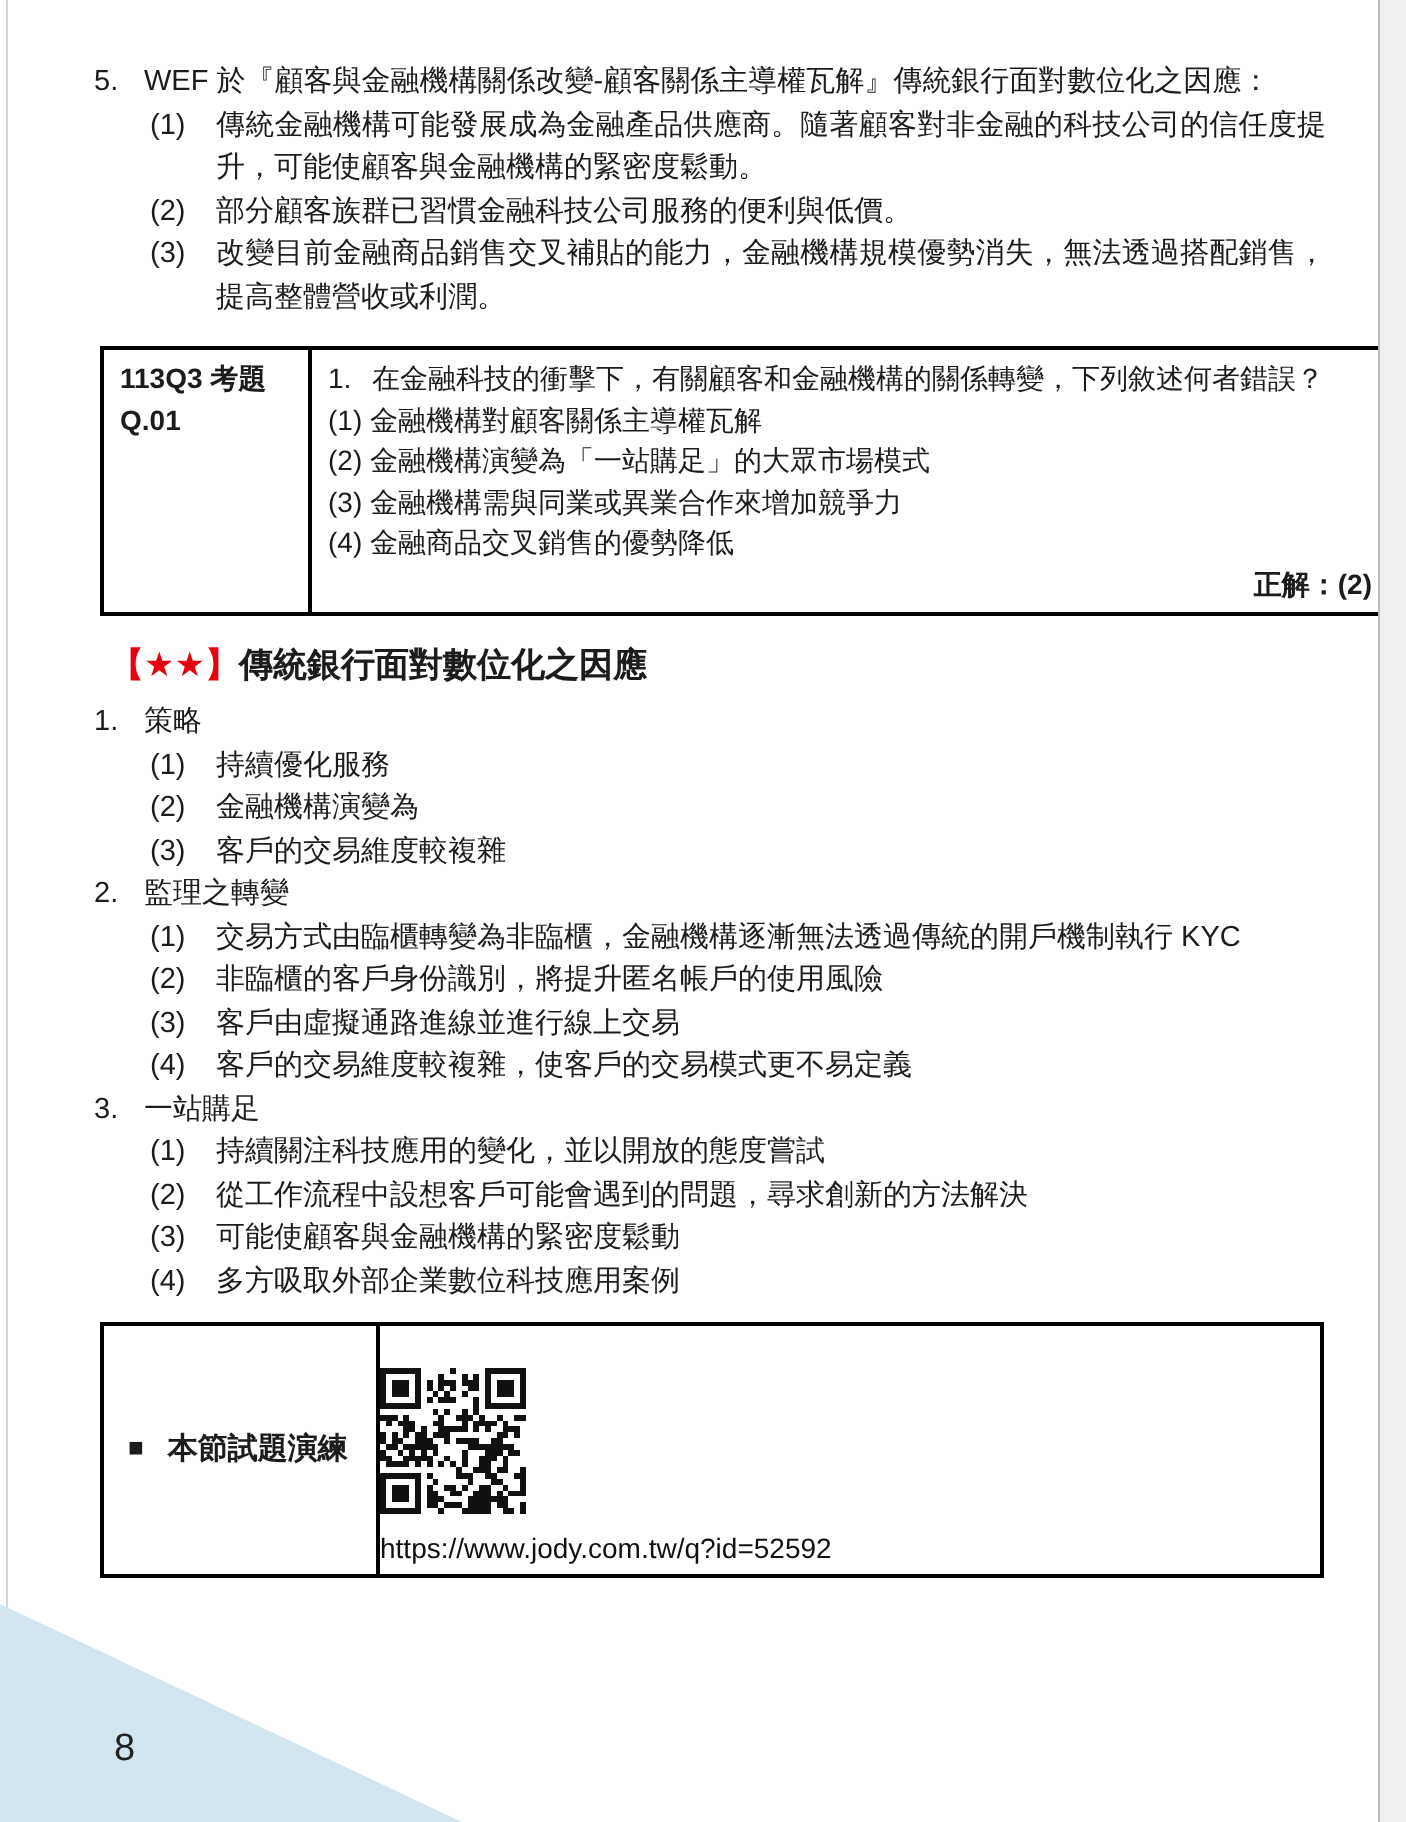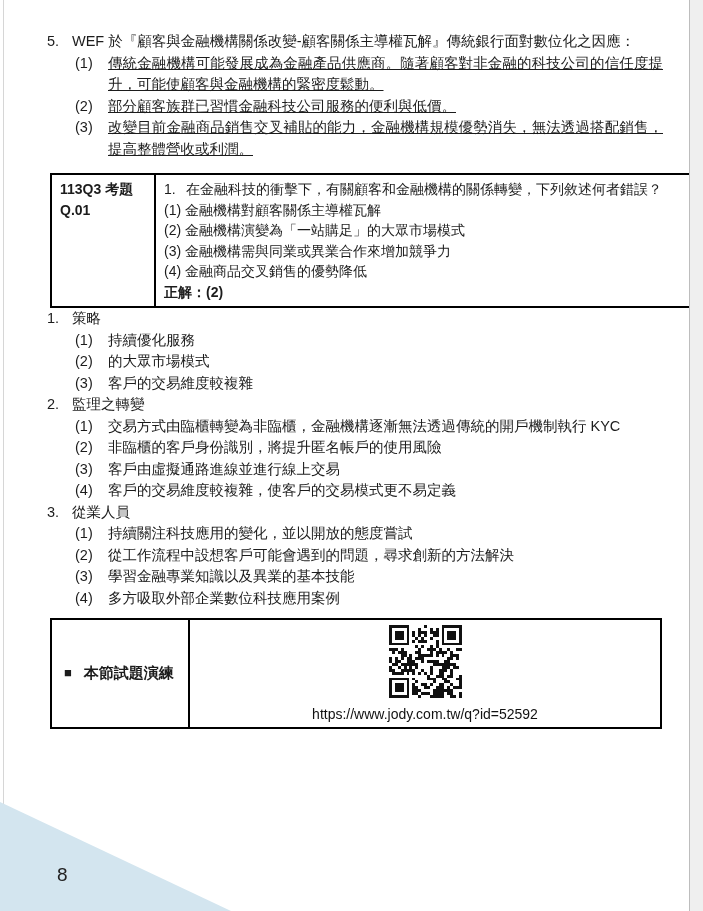--- a/index.html
+++ b/index.html
@@ -14,40 +14,40 @@
     clip-path:polygon(0 0,100% 100%,0 100%);}
   .page-number{position:absolute;left:57px;top:864px;font-size:19px;color:#222;}
 
   .content{position:absolute;left:47px;top:31px;width:616px;font-size:14.5px;line-height:21.5px;}
 
   .row{display:flex;align-items:flex-start;}
   .m1{flex:0 0 25px;}
   .subs{margin-left:28px;}
   .m2{flex:0 0 33px;}
   .body-text{flex:1 1 auto;}
-  .just{text-align:justify;text-decoration:underline;}
+  .just{text-align:justify;}
 
   table{border-collapse:collapse;}
   .exam{margin:13px 0 0 3px;width:648px;font-size:14px;line-height:20.5px;table-layout:fixed;}
   .exam td{border:2px solid #000;vertical-align:top;padding:4px 8px 4px 8px;}
   .exam-label{width:86px;font-weight:bold;}
   .qline{white-space:nowrap;overflow:hidden;}
   .qnum{display:inline-block;min-width:22px;}
-  .answer{text-align:left;font-weight:bold;padding-right:2px;}
+  .answer{text-align:right;font-weight:bold;padding-right:2px;}
 
   .heading{margin:14px 0 7px 8px;font-size:17px;font-weight:bold;line-height:22px;}
   .stars{color:#e8000d;}
 
   .section-title .m1{flex-basis:25px;}
 
   .practice{margin:9px 0 0 3px;width:612px;}
   .practice td{border:2px solid #000;}
   .p-label{width:123px;vertical-align:middle;padding-left:12px;font-weight:bold;font-size:15px;}
   .sq{font-size:13px;margin-right:12px;position:relative;top:-1px;}
-  .p-body{text-align:center;vertical-align:top;padding:5px 0 4px 0;}
+  .p-body{vertical-align:top;padding:21px 0 4px 0;}
   .qr{display:inline-block;width:73px;height:73px;line-height:0;}
   .qr svg{width:73px;height:73px;fill:#111;shape-rendering:crispEdges;}
   .url{font-size:14px;line-height:17px;margin-top:1px;color:#111;}
 </style>
 </head>
 <body>
 
 <div class="left-edge"></div>
 
 <div class="content">
@@ -83,33 +83,36 @@
         <div class="qline">(1) 金融機構對顧客關係主導權瓦解</div>
         <div class="qline">(2) 金融機構演變為「一站購足」的大眾市場模式</div>
         <div class="qline">(3) 金融機構需與同業或異業合作來增加競爭力</div>
         <div class="qline">(4) 金融商品交叉銷售的優勢降低</div>
         <div class="answer">正解：(2)</div>
       </td>
     </tr>
   </tbody>
     </table>
 
+  <div class="heading">
+    <span class="stars">【★★】</span><span>傳統銀行面對數位化之因應</span>
+  </div>
 
   <div class="row section-title">
     <span class="m1">1.</span>
     <div class="body-text">策略</div>
   </div>
   <div class="subs">
     <div class="row">
       <span class="m2">(1)</span>
       <div class="body-text">持續優化服務</div>
     </div>
     <div class="row">
       <span class="m2">(2)</span>
-      <div class="body-text">的大眾市場模式</div>
+      <div class="body-text">金融機構演變為</div>
     </div>
     <div class="row">
       <span class="m2">(3)</span>
       <div class="body-text">客戶的交易維度較複雜</div>
     </div>
   </div>
 
   <div class="row section-title">
     <span class="m1">2.</span>
     <div class="body-text">監理之轉變</div>
@@ -128,34 +131,34 @@
       <div class="body-text">客戶由虛擬通路進線並進行線上交易</div>
     </div>
     <div class="row">
       <span class="m2">(4)</span>
       <div class="body-text">客戶的交易維度較複雜，使客戶的交易模式更不易定義</div>
     </div>
   </div>
 
   <div class="row section-title">
     <span class="m1">3.</span>
-    <div class="body-text">從業人員</div>
+    <div class="body-text">一站購足</div>
   </div>
   <div class="subs">
     <div class="row">
       <span class="m2">(1)</span>
       <div class="body-text">持續關注科技應用的變化，並以開放的態度嘗試</div>
     </div>
     <div class="row">
       <span class="m2">(2)</span>
       <div class="body-text">從工作流程中設想客戶可能會遇到的問題，尋求創新的方法解決</div>
     </div>
     <div class="row">
       <span class="m2">(3)</span>
-      <div class="body-text">學習金融專業知識以及異業的基本技能</div>
+      <div class="body-text">可能使顧客與金融機構的緊密度鬆動</div>
     </div>
     <div class="row">
       <span class="m2">(4)</span>
       <div class="body-text">多方吸取外部企業數位科技應用案例</div>
     </div>
   </div>
 
   <table class="practice">
     <tbody>
         <tr>

